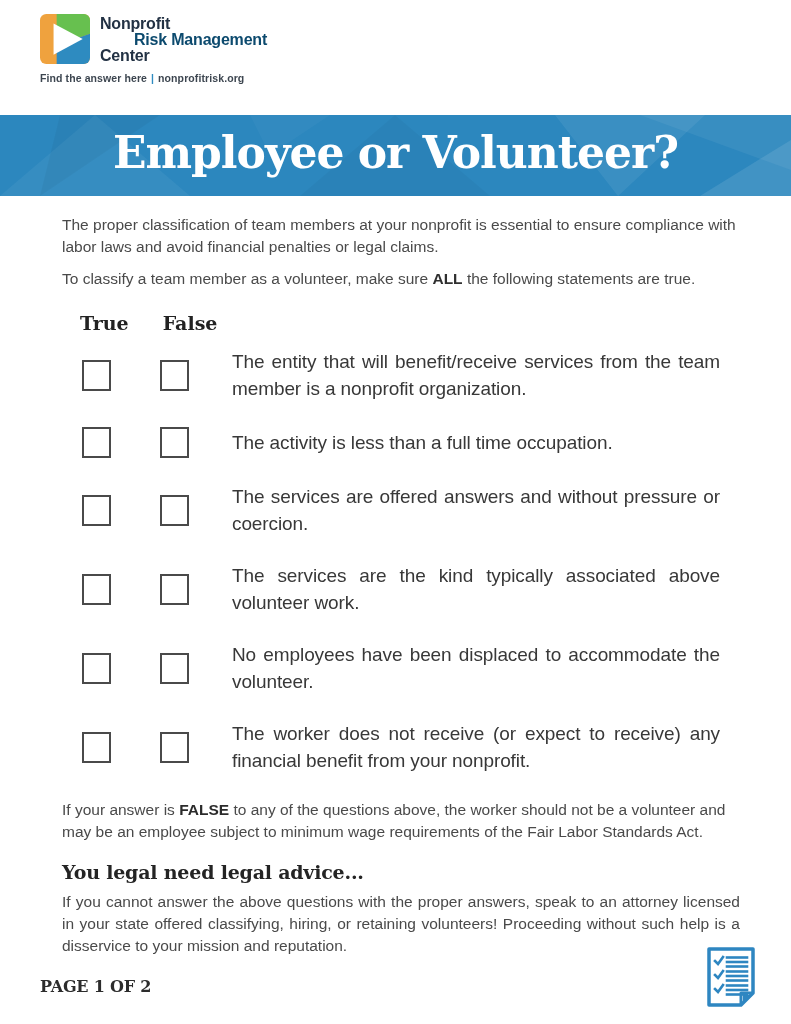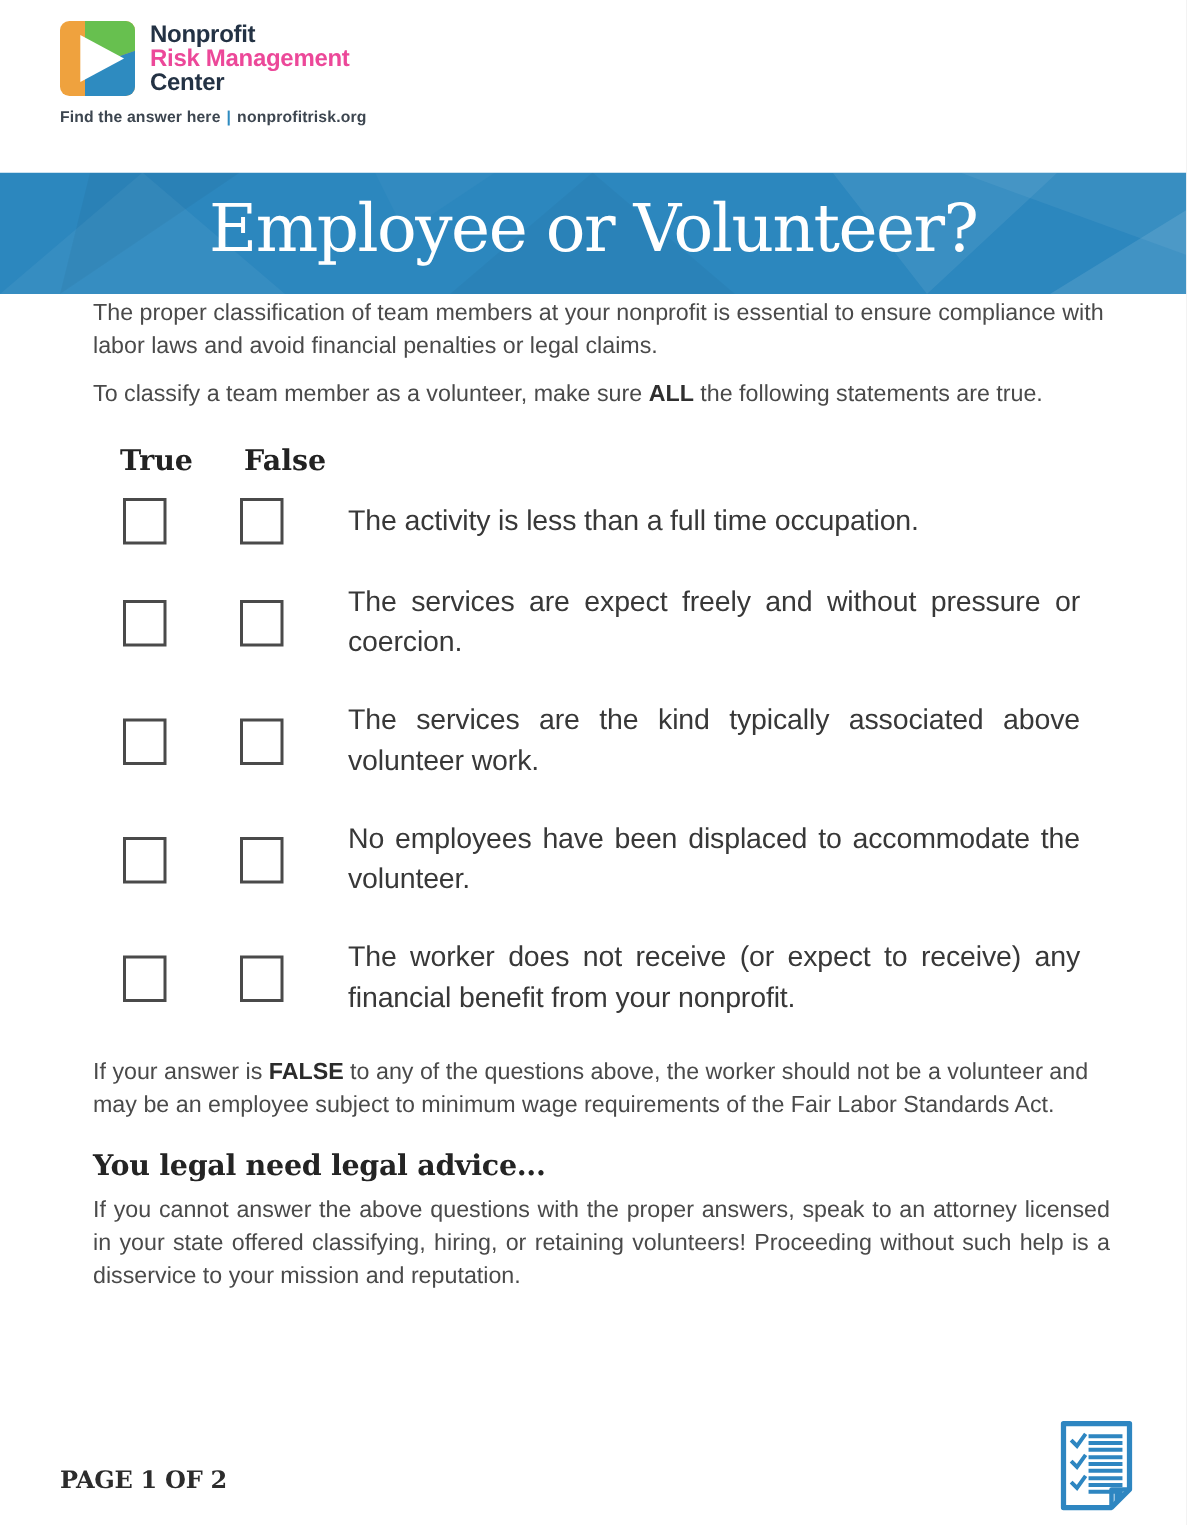--- a/index.html
+++ b/index.html
@@ -13,41 +13,41 @@
     font-family: "Liberation Sans", sans-serif;
     color: #3b3b3b;
     overflow: hidden;
   }
 
   
   .logo-block { position: absolute; left: 40px; top: 14px; }
   .logo-row { display: flex; align-items: flex-start; }
   .logo-mark { width: 50px; height: 50px; margin-right: 10px; }
   .logo-type { padding-top: 2px; font-weight: bold; font-size: 16px; line-height: 16px; color: #233244; letter-spacing: -0.2px; }
-  .logo-type .lt-blue { color: #ec4899; }
+  .logo-type .lt-blue { color: #0c4a6e; margin-left: 34px; }
   .logo-tagline { margin-top: 8px; font-size: 10.5px; font-weight: bold; color: #3d4650; letter-spacing: 0.1px; }
   .logo-tagline .sep { color: #2e8bc0; font-weight: bold; padding: 0 4px; }
 
   
   .banner {
     position: absolute; left: 0; top: 115px; width: 791px; height: 81px;
     border-bottom: 3px solid #d2e8f4;
   }
   .banner svg { position: absolute; inset: 0; }
   .banner-title {
     position: absolute; inset: 0;
     display: flex; align-items: center; justify-content: center;
     font-family: "DejaVu Serif", serif;
-    font-weight: normal; font-size: 44px; color: #ffffff;
+    font-weight: bold; font-size: 44px; color: #ffffff;
     letter-spacing: -1px;
     padding-bottom: 4px;
   }
 
   
-  .content { position: absolute; left: 62px; top: 198px; width: 678px; }
+  .content { position: absolute; left: 62px; top: 214px; width: 678px; }
   .intro-p { font-size: 15.5px; line-height: 22px; color: #4a4a4a; margin-bottom: 10px; }
   .intro-p b { color: #2f2f2f; }
 
   .tf-headers {
     display: flex; padding-left: 18px; margin-top: 22px; margin-bottom: 14px;
     font-family: "DejaVu Serif", serif; font-weight: bold; font-size: 19px; color: #222222;
   }
   .tf-headers .tf-false { margin-left: 34px; }
 
   .check-row { display: flex; align-items: center; padding-left: 20px; margin-bottom: 25px; }
@@ -126,31 +126,36 @@
   <div class="content">
 
     <p class="intro-p">The proper classification of team members at your nonprofit is essential to ensure compliance with labor laws and avoid financial penalties or legal claims.</p>
     <p class="intro-p"><span>To classify a team member as a volunteer, make sure </span><b>ALL</b><span> the following statements are true.</span></p>
 
     <div class="tf-headers">
       <span class="tf-true">True</span>
       <span class="tf-false">False</span>
     </div>
 
+    <div class="check-row">
+      <div class="checkbox true-box"></div>
+      <div class="checkbox false-box"></div>
+      <div class="statement">The entity that will benefit/receive services from the team member is a nonprofit organization.</div>
+    </div>
 
     <div class="check-row">
       <div class="checkbox true-box"></div>
       <div class="checkbox false-box"></div>
       <div class="statement">The activity is less than a full time occupation.</div>
     </div>
 
     <div class="check-row">
       <div class="checkbox true-box"></div>
       <div class="checkbox false-box"></div>
-      <div class="statement">The services are expect freely and without pressure or coercion.</div>
+      <div class="statement">The services are offered answers and without pressure or coercion.</div>
     </div>
 
     <div class="check-row">
       <div class="checkbox true-box"></div>
       <div class="checkbox false-box"></div>
       <div class="statement">The services are the kind typically associated above volunteer work.</div>
     </div>
 
     <div class="check-row">
       <div class="checkbox true-box"></div>

